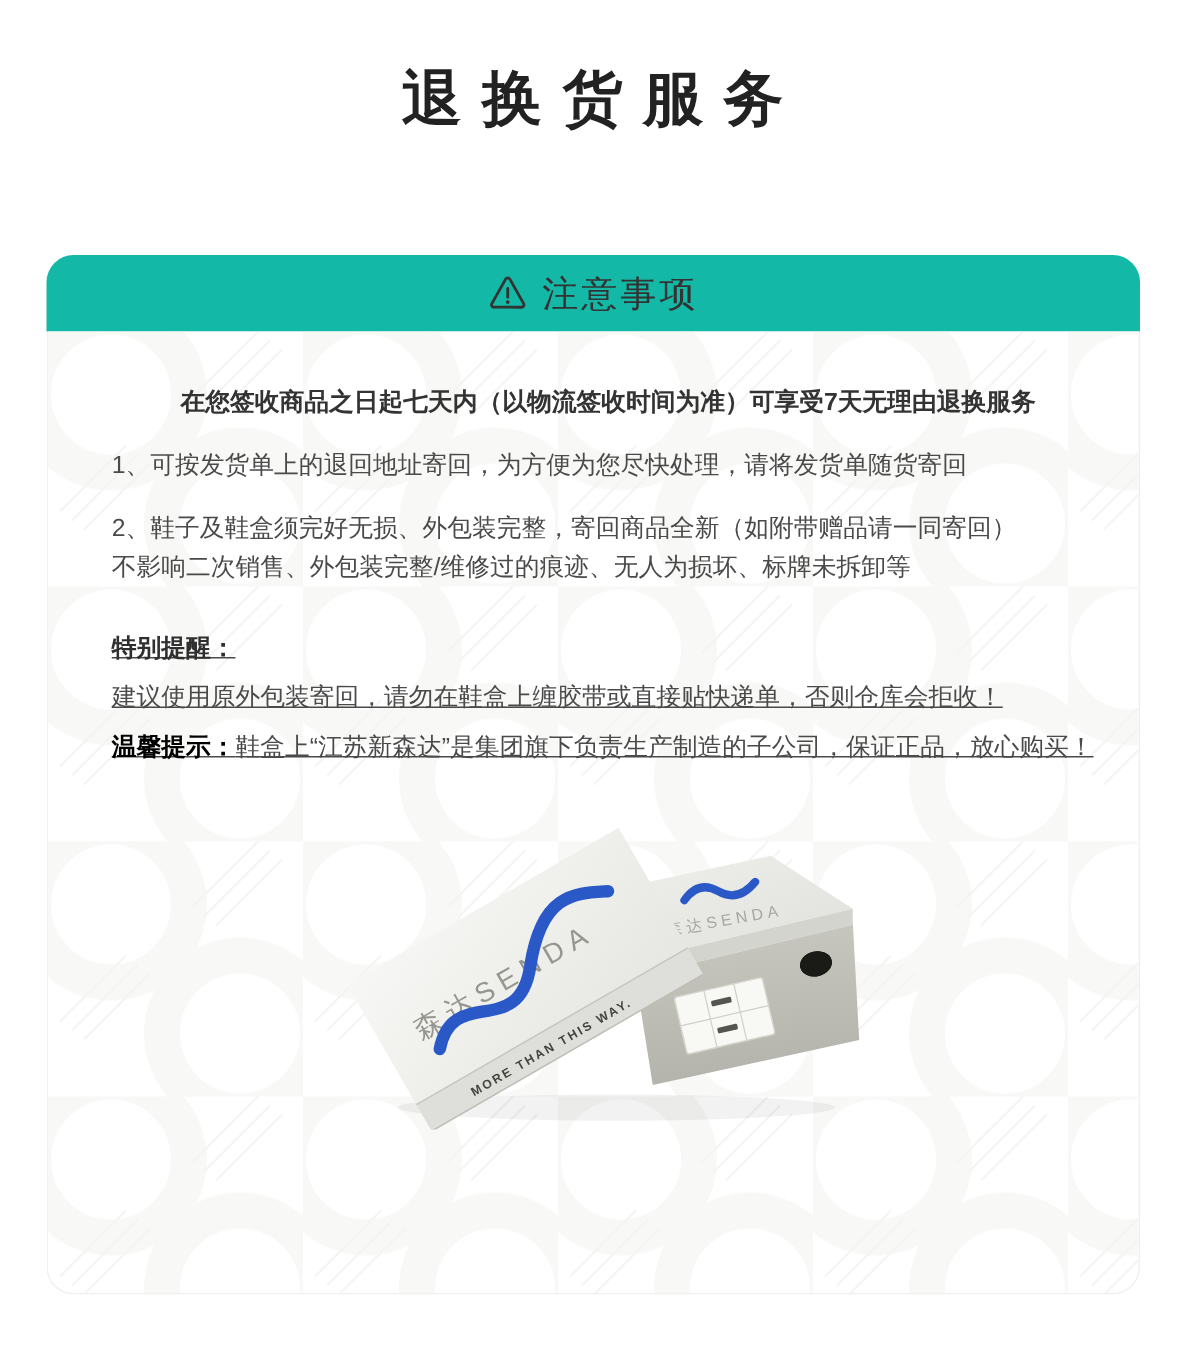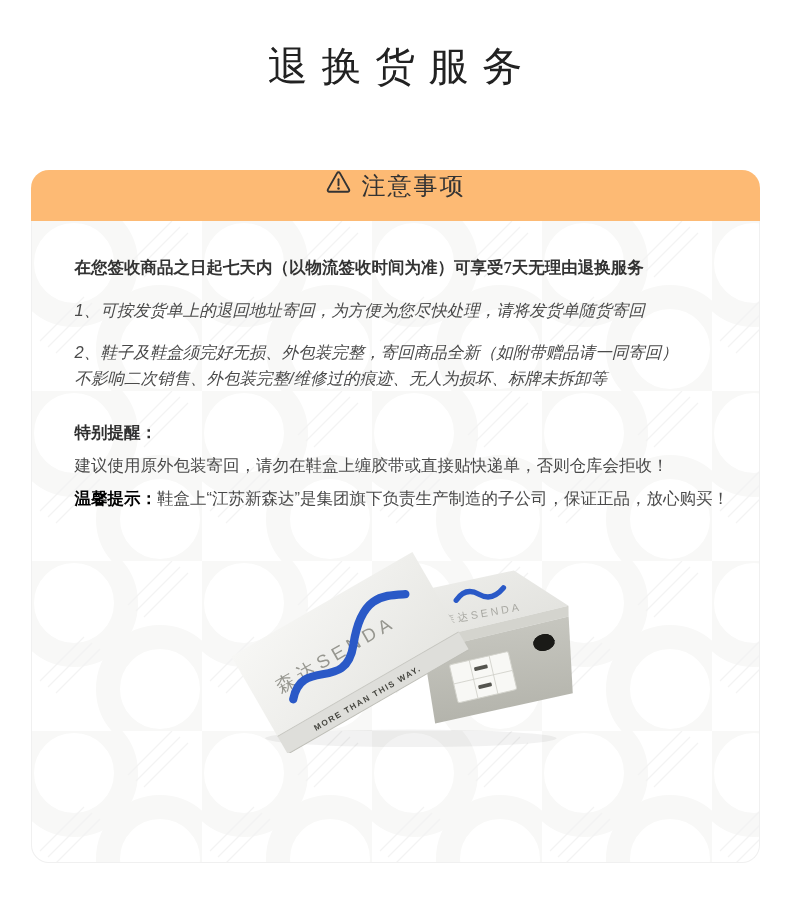--- a/index.html
+++ b/index.html
@@ -12,35 +12,36 @@
     background: #ffffff;
     overflow: hidden;
     font-family: "Liberation Sans", sans-serif;
     -webkit-font-smoothing: antialiased;
   }
   .page-title {
     padding-top: 42px;
     text-align: center;
     font-size: 40px;
     line-height: 48px;
-    font-weight: 400;
+    font-weight: 700;
     color: #222222;
     letter-spacing: 0.34em;
     text-indent: 0.34em; 
   }
   .notice-card {
     width: 729px;
     margin: 80px auto 0;
     border-radius: 18px;
   }
   .card-header {
     height: 51px;
-    background: #fdba74;
+    background: #14b8a6;
     border-radius: 18px 18px 0 0;
     display: flex;
+    align-items: center;
     justify-content: center;
     gap: 10px;
   }
   .card-header .warn-icon { display: block; }
   .card-header .header-title {
     font-size: 24px;
     color: #333333;
     font-weight: 500;
     letter-spacing: 2px;
   }
@@ -61,31 +62,30 @@
     pointer-events: none;
   }
   .card-content {
     position: relative;
     padding: 0 22px 0 43px;
     font-size: 16.5px;
     color: #4a4a4a;
   }
   .intro-line {
     margin-top: 34px;
-    text-align: left;
+    text-align: center;
     font-weight: 700;
     color: #333333;
     font-size: 16.5px;
     line-height: 26px;
     white-space: nowrap;
-    font-family: Liberation Serif, serif;
-  }
-  .rule { margin-top: 16px; line-height: 26px; font-style: italic; }
+  }
+  .rule { margin-top: 16px; line-height: 26px; }
   .rule p { white-space: nowrap; }
-  .special { margin-top: 25px; line-height: 33px; }
+  .special { margin-top: 25px; line-height: 33px; text-decoration: underline; }
   .special .special-title { font-weight: 700; color: #2f2f2f; }
   .special p { white-space: nowrap; }
   .special .tip-label { font-weight: 700; color: #000000; }
   .shoebox-illustration {
     display: block;
     margin: 24px auto 0;
     width: 350px;
     height: 214px;
   }
 </style>

